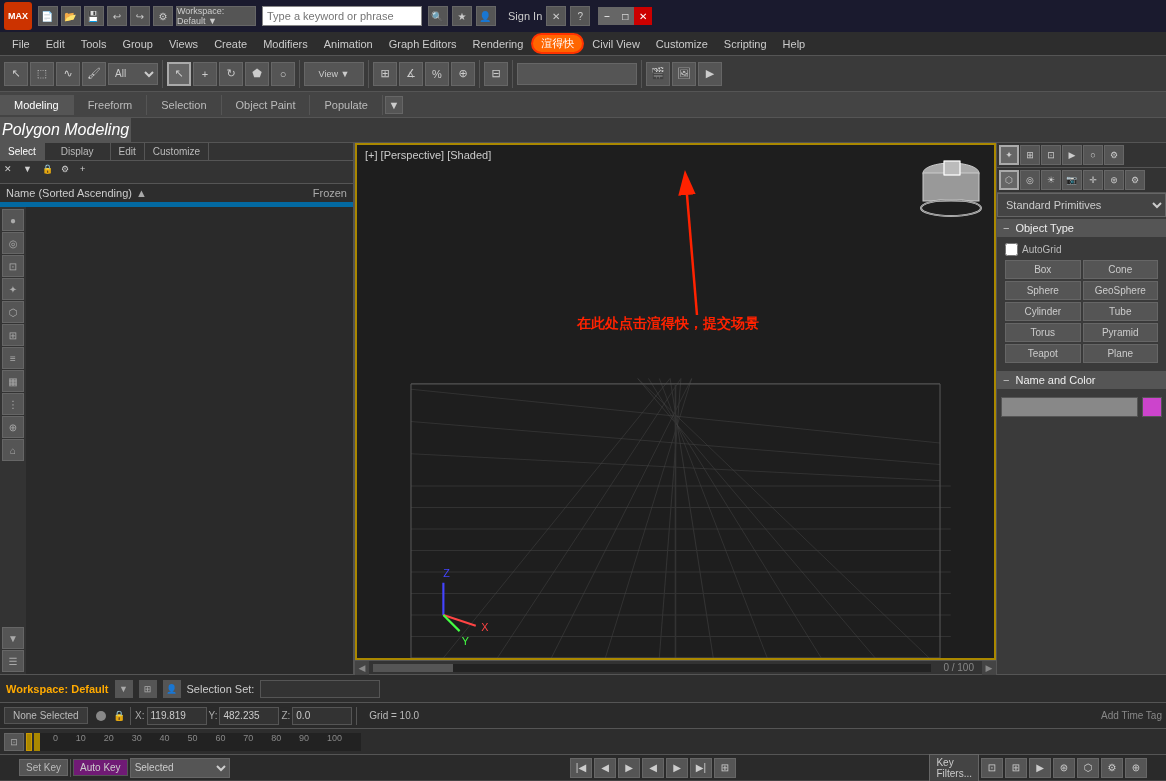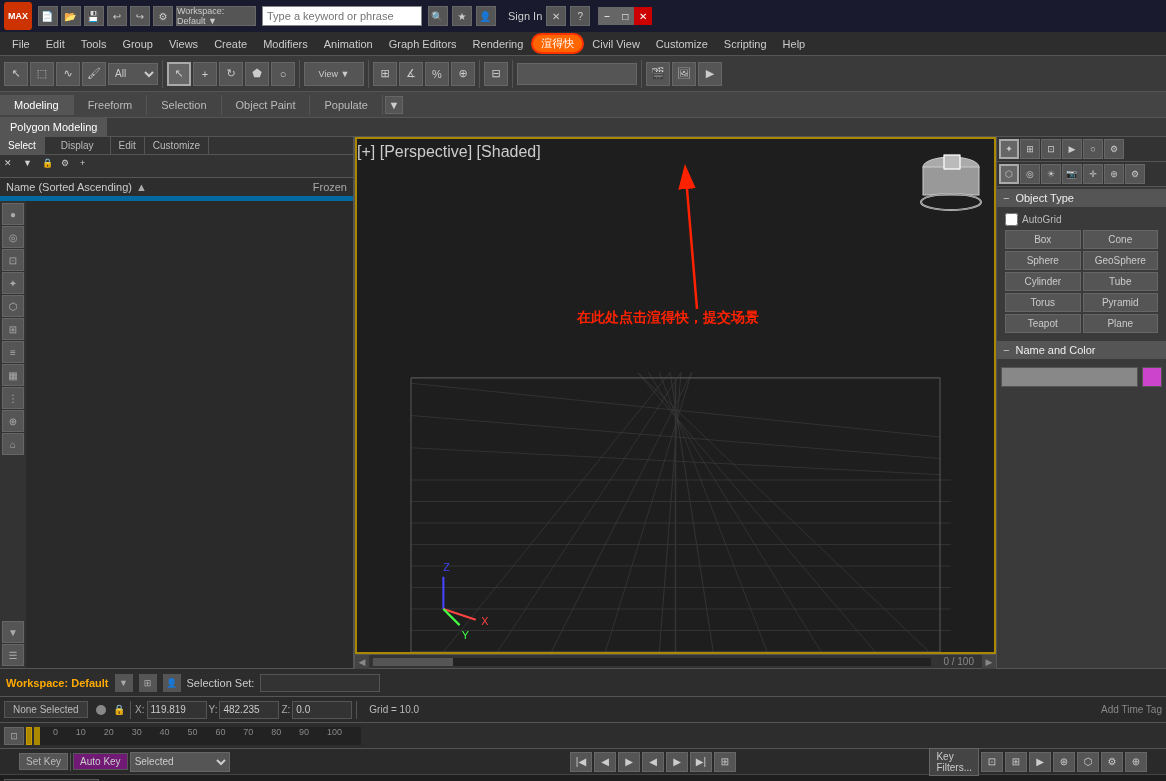--- a/index.html
+++ b/index.html
@@ -26,41 +26,41 @@
     
     #toolbar { display: flex; align-items: center; background: #3a3a3a; height: 36px; padding: 0 4px; gap: 2px; border-bottom: 1px solid #555; }
     .tb-icon { width: 24px; height: 24px; background: #555; border: 1px solid #666; display: flex; align-items: center; justify-content: center; color: #ccc; font-size: 11px; cursor: pointer; flex-shrink: 0; }
     .tb-sep { width: 1px; height: 28px; background: #555; margin: 0 2px; }
     .tb-select { height: 22px; background: #555; border: 1px solid #666; color: #ccc; font-size: 10px; padding: 0 2px; }
 
     
     #tabbar { display: flex; align-items: center; background: #444; height: 26px; border-bottom: 1px solid #555; }
     .tab-item { padding: 4px 14px; cursor: pointer; color: #bbb; font-size: 11px; border-right: 1px solid #555; }
     .tab-item.active { background: #555; color: #fff; }
-    .sub-tab { padding: 3px 10px; background: #3a3a3a; color: #aaa; font-size: 11px; cursor: pointer; }
+    .sub-tab { padding: 3px 2px; background: #3a3a3a; color: #aaa; font-size: 16px; cursor: pointer; font-style: italic; }
     .sub-tab.active { background: #555; color: #fff; }
 
     
     #main { display: flex; height: calc(781px - 32px - 24px - 36px - 26px - 28px - 26px - 26px); }
 
     
     #left-panel { width: 355px; background: #3a3a3a; border-right: 2px solid #555; display: flex; flex-direction: column; }
     #left-panel .panel-toolbar { display: flex; align-items: center; padding: 3px 4px; background: #333; border-bottom: 1px solid #555; gap: 3px; }
     #left-panel .col-header { display: flex; align-items: center; background: #2d2d2d; padding: 3px 6px; border-bottom: 5px solid #0369a1; font-size: 11px; color: #ccc; }
     #left-panel .col-header .sorted { color: #aaa; margin-left: 4px; }
     #left-panel .col-header .frozen { margin-left: auto; color: #aaa; }
     #left-panel .panel-content { flex: 1; background: #2a2a2a; position: relative; }
     .side-icon { width: 22px; height: 22px; background: #555; border: 1px solid #666; display: flex; align-items: center; justify-content: center; color: #aaa; font-size: 10px; cursor: pointer; }
 
     
     #subtabs { display: flex; background: #3a3a3a; border-bottom: 1px solid #555; }
 
     
     #viewport { flex: 1; background: #1e1e1e; position: relative; border: 2px solid #aa8800; }
-    #viewport .vp-label { position: absolute; top: 4px; left: 0; color: #ccc; font-size: 16px; z-index: 10; }
+    #viewport .vp-label { position: absolute; top: 4px; left: 8px; color: #ccc; font-size: 11px; z-index: 10; }
 
     
     #right-panel { width: 170px; background: #3a3a3a; border-left: 1px solid #555; display: flex; flex-direction: column; }
     #right-panel .rp-icons { display: flex; flex-wrap: wrap; background: #333; padding: 2px; gap: 1px; border-bottom: 1px solid #555; }
     .rp-icon { width: 20px; height: 20px; background: #555; border: 1px solid #666; display: flex; align-items: center; justify-content: center; color: #ccc; font-size: 9px; cursor: pointer; }
     #right-panel .rp-select { width: 100%; height: 24px; background: #444; border: 1px solid #666; color: #ccc; font-size: 11px; padding: 0 4px; }
     #right-panel .section-header { display: flex; align-items: center; background: #555; padding: 3px 6px; font-size: 11px; color: #eee; cursor: pointer; margin-top: 2px; }
     #right-panel .section-header .minus { margin-right: 6px; color: #ccc; }
     #right-panel .object-type { padding: 4px; }
     #right-panel .autogrid { display: flex; align-items: center; gap: 4px; padding: 2px 4px; font-size: 10px; color: #bbb; }
@@ -351,20 +351,23 @@
     <div class="rp-icons" style="border-bottom:1px solid #555;">
       <div class="rp-icon" style="background:#666; border:2px solid #aaa;">⬡</div>
       <div class="rp-icon">◎</div>
       <div class="rp-icon">☀</div>
       <div class="rp-icon">📷</div>
       <div class="rp-icon">✛</div>
       <div class="rp-icon">⊛</div>
       <div class="rp-icon">⚙</div>
     </div>
 
+    <select class="rp-select">
+      <option>Standard Primitives</option>
+    </select>
 
     <div class="section-header">
       <span class="minus">−</span>
       <span>Object Type</span>
     </div>
     <div class="object-type">
       <div class="autogrid">
         <input type="checkbox" style="">
         <span>AutoGrid</span>
       </div>

